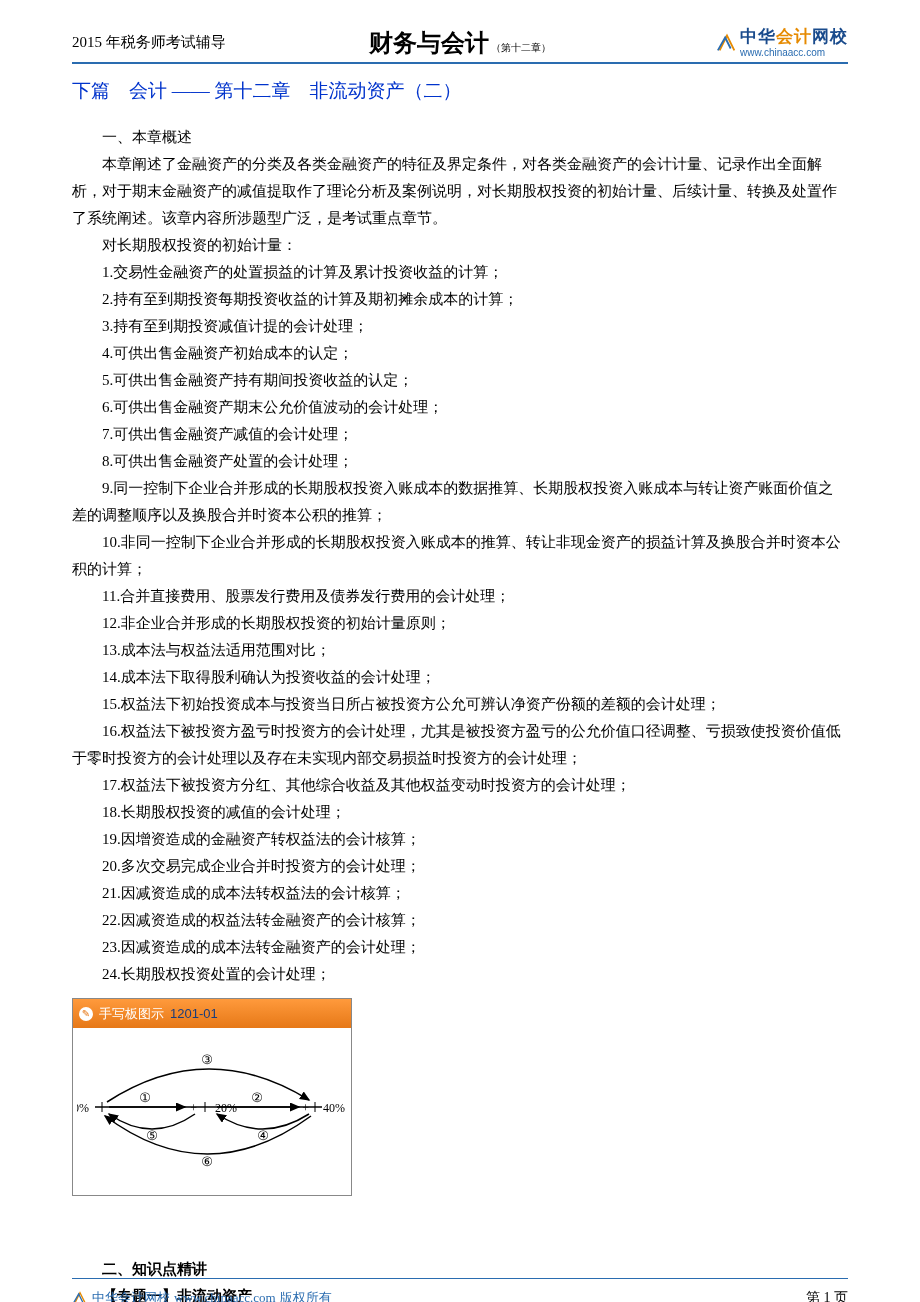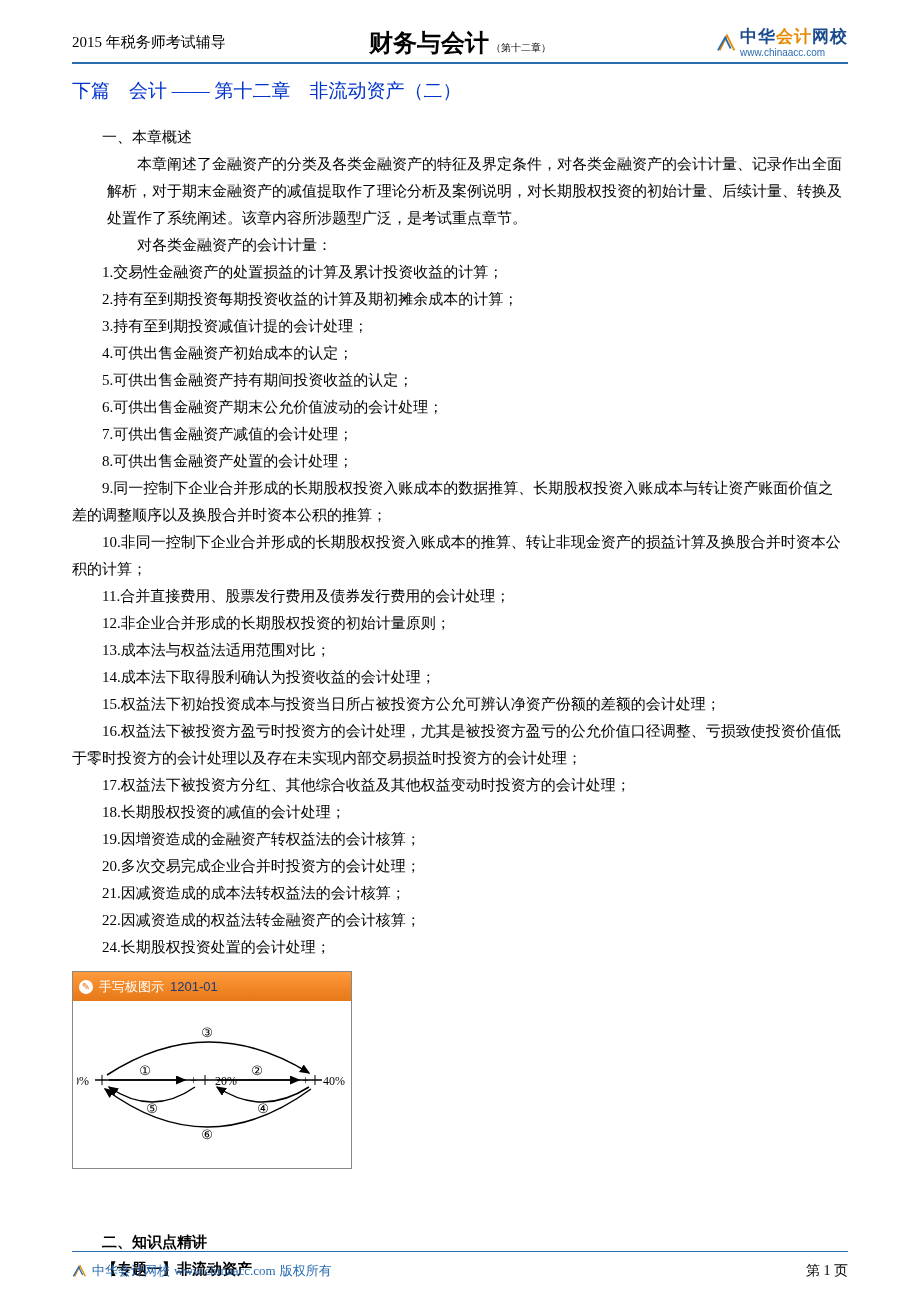--- a/index.html
+++ b/index.html
@@ -83,21 +83,20 @@
       font-family: "SimSun", serif;
       font-size: 19px;
       margin-bottom: 16px;
     }
     .section-heading {
       font-weight: normal;
       text-indent: 2em;
     }
     .para {
       text-indent: 2em;
-      margin-left: 35px;
     }
     .item {
       text-indent: 2em;
     }
     .diagram-box {
       border: 1px solid #888;
       width: 280px;
       margin-top: 10px;
       margin-left: 0;
       background: #fff;
@@ -204,21 +203,21 @@
     </div>
   </div>
 
   <hr class="hr-blue">
 
   <div class="chapter-title">下篇　会计 —— 第十二章　非流动资产（二）</div>
 
   <div>
     <div class="section-heading">一、本章概述</div>
     <div class="para" style="text-indent:2em;">本章阐述了金融资产的分类及各类金融资产的特征及界定条件，对各类金融资产的会计计量、记录作出全面解析，对于期末金融资产的减值提取作了理论分析及案例说明，对长期股权投资的初始计量、后续计量、转换及处置作了系统阐述。该章内容所涉题型广泛，是考试重点章节。</div>
-    <div class="para">对各类金融资产的会计计量：</div>
+    <div class="para">对长期股权投资的初始计量：</div>
 
     <div class="item">1.交易性金融资产的处置损益的计算及累计投资收益的计算；</div>
     <div class="item">2.持有至到期投资每期投资收益的计算及期初摊余成本的计算；</div>
     <div class="item">3.持有至到期投资减值计提的会计处理；</div>
     <div class="item">4.可供出售金融资产初始成本的认定；</div>
     <div class="item">5.可供出售金融资产持有期间投资收益的认定；</div>
     <div class="item">6.可供出售金融资产期末公允价值波动的会计处理；</div>
     <div class="item">7.可供出售金融资产减值的会计处理；</div>
     <div class="item">8.可供出售金融资产处置的会计处理；</div>
     <div class="item" style="text-indent:2em;">9.同一控制下企业合并形成的长期股权投资入账成本的数据推算、长期股权投资入账成本与转让资产账面价值之差的调整顺序以及换股合并时资本公积的推算；</div>
@@ -228,20 +227,21 @@
     <div class="item">13.成本法与权益法适用范围对比；</div>
     <div class="item">14.成本法下取得股利确认为投资收益的会计处理；</div>
     <div class="item">15.权益法下初始投资成本与投资当日所占被投资方公允可辨认净资产份额的差额的会计处理；</div>
     <div class="item" style="text-indent:2em;">16.权益法下被投资方盈亏时投资方的会计处理，尤其是被投资方盈亏的公允价值口径调整、亏损致使投资价值低于零时投资方的会计处理以及存在未实现内部交易损益时投资方的会计处理；</div>
     <div class="item">17.权益法下被投资方分红、其他综合收益及其他权益变动时投资方的会计处理；</div>
     <div class="item">18.长期股权投资的减值的会计处理；</div>
     <div class="item">19.因增资造成的金融资产转权益法的会计核算；</div>
     <div class="item">20.多次交易完成企业合并时投资方的会计处理；</div>
     <div class="item">21.因减资造成的成本法转权益法的会计核算；</div>
     <div class="item">22.因减资造成的权益法转金融资产的会计核算；</div>
+    <div class="item">23.因减资造成的成本法转金融资产的会计处理；</div>
     <div class="item">24.长期股权投资处置的会计处理；</div>
   </div>
 
   <div class="diagram-box">
     <div class="diagram-header">
       <span class="diagram-header-icon">✎</span>
       <span>手写板图示</span>
       <span class="diagram-header-code">1201-01</span>
     </div>
     <div class="diagram-body">

